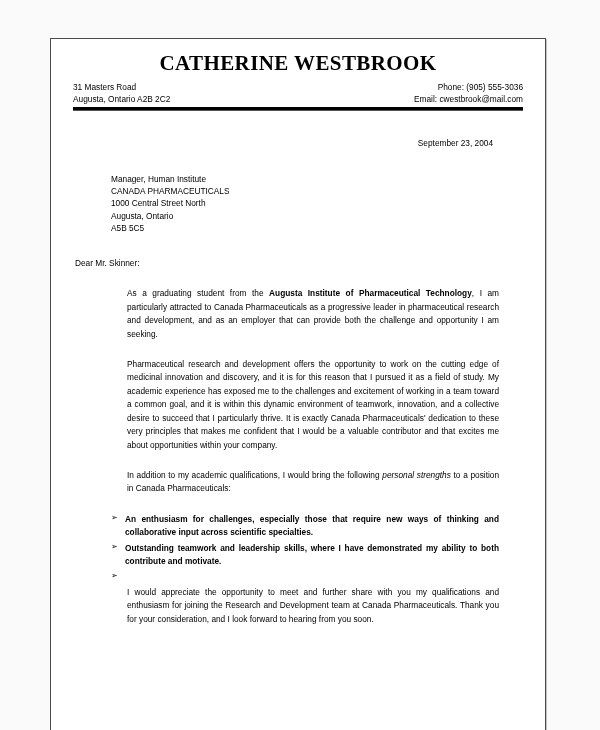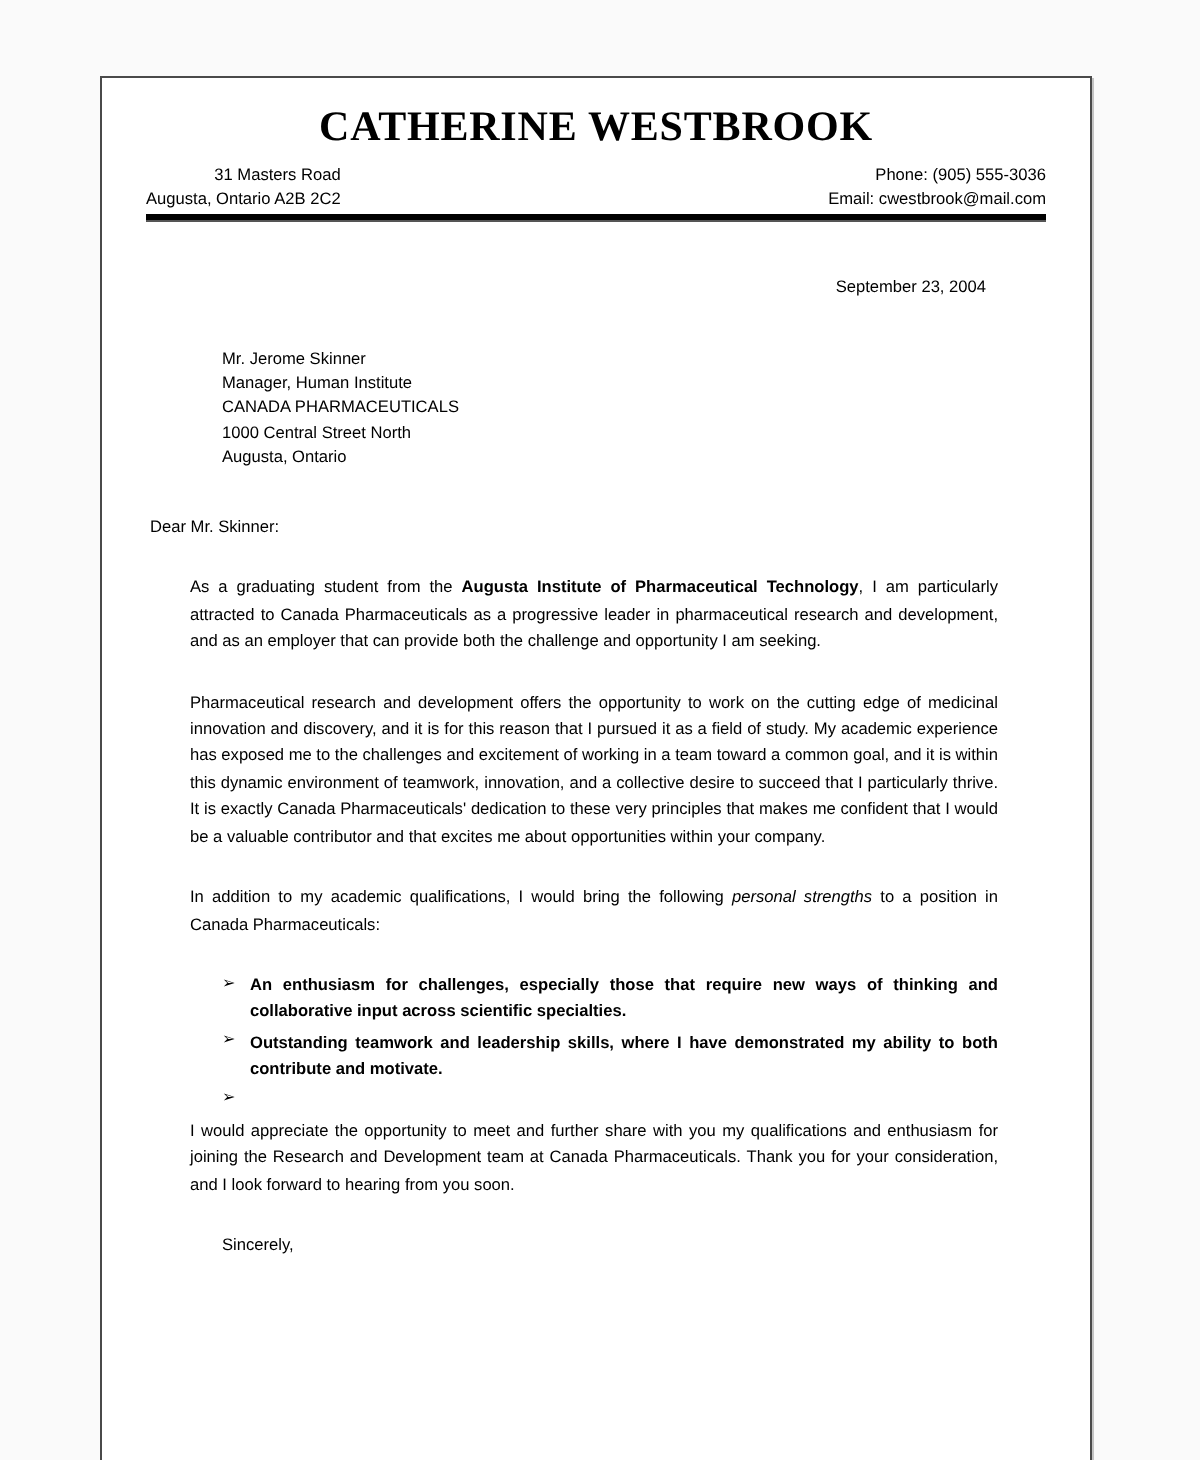--- a/index.html
+++ b/index.html
@@ -49,21 +49,20 @@
     justify-content: space-between;
     align-items: flex-start;
     font-size: 8.3px;
     line-height: 1.45;
   }
   .contact-col-right {
     text-align: right;
   }
   .contact-line {
     white-space: nowrap;
-    text-align: right;
   }
 
   .header-rule {
     margin-top: 2px;
     height: 3px;
     background: #000;
     border-bottom: 1px solid #555;
   }
 
   
@@ -86,21 +85,21 @@
     line-height: 1.5;
     margin-bottom: 22px;
   }
   .recipient-line { white-space: nowrap; }
 
   .salutation {
     margin-bottom: 17px;
   }
 
   .para {
-    margin-left: 20px;
+    margin-left: 52px;
     margin-right: 22px;
     text-align: justify;
     margin-bottom: 17px;
   }
 
   .bullets {
     list-style: none;
     margin: 0 22px 17px 36px;
     padding: 0;
   }
@@ -146,25 +145,25 @@
       </div>
     </div>
 
     <div class="header-rule"></div>
 
     <div class="letter-body">
 
       <div class="date-line">September 23, 2004</div>
 
       <div class="recipient-block">
-        <div class="recipient-line">Mr. Jerome Skinner</div>
         <div class="recipient-line">Manager, Human Institute</div>
         <div class="recipient-line">CANADA PHARMACEUTICALS</div>
         <div class="recipient-line">1000 Central Street North</div>
         <div class="recipient-line">Augusta, Ontario</div>
+        <div class="recipient-line">A5B 5C5</div>
       </div>
 
       <div class="salutation">Dear Mr. Skinner:</div>
 
       <p class="para"><span>As a graduating student from the </span><b>Augusta Institute of Pharmaceutical Technology</b><span>, I am particularly attracted to Canada Pharmaceuticals as a progressive leader in pharmaceutical research and development, and as an employer that can provide both the challenge and opportunity I am seeking.</span></p>
 
       <p class="para">Pharmaceutical research and development offers the opportunity to work on the cutting edge of medicinal innovation and discovery, and it is for this reason that I pursued it as a field of study. My academic experience has exposed me to the challenges and excitement of working in a team toward a common goal, and it is within this dynamic environment of teamwork, innovation, and a collective desire to succeed that I particularly thrive. It is exactly Canada Pharmaceuticals' dedication to these very principles that makes me confident that I would be a valuable contributor and that excites me about opportunities within your company.</p>
 
       <p class="para"><span>In addition to my academic qualifications, I would bring the following </span><i>personal strengths</i><span> to a position in Canada Pharmaceuticals:</span></p>
 
@@ -177,17 +176,16 @@
           <span class="bullet-marker">➢</span>
           <span>Outstanding teamwork and leadership skills, where I have demonstrated my ability to both contribute and motivate.</span>
         </li>
         <li class="bullet-item">
           <span class="bullet-marker">➢</span>
         </li>
       </ul>
 
       <p class="para">I would appreciate the opportunity to meet and further share with you my qualifications and enthusiasm for joining the Research and Development team at Canada Pharmaceuticals. Thank you for your consideration, and I look forward to hearing from you soon.</p>
 
-      <div class="closing">Sincerely,</div>
 
     </div>
   </div>
 </div>
 
 </body></html>

